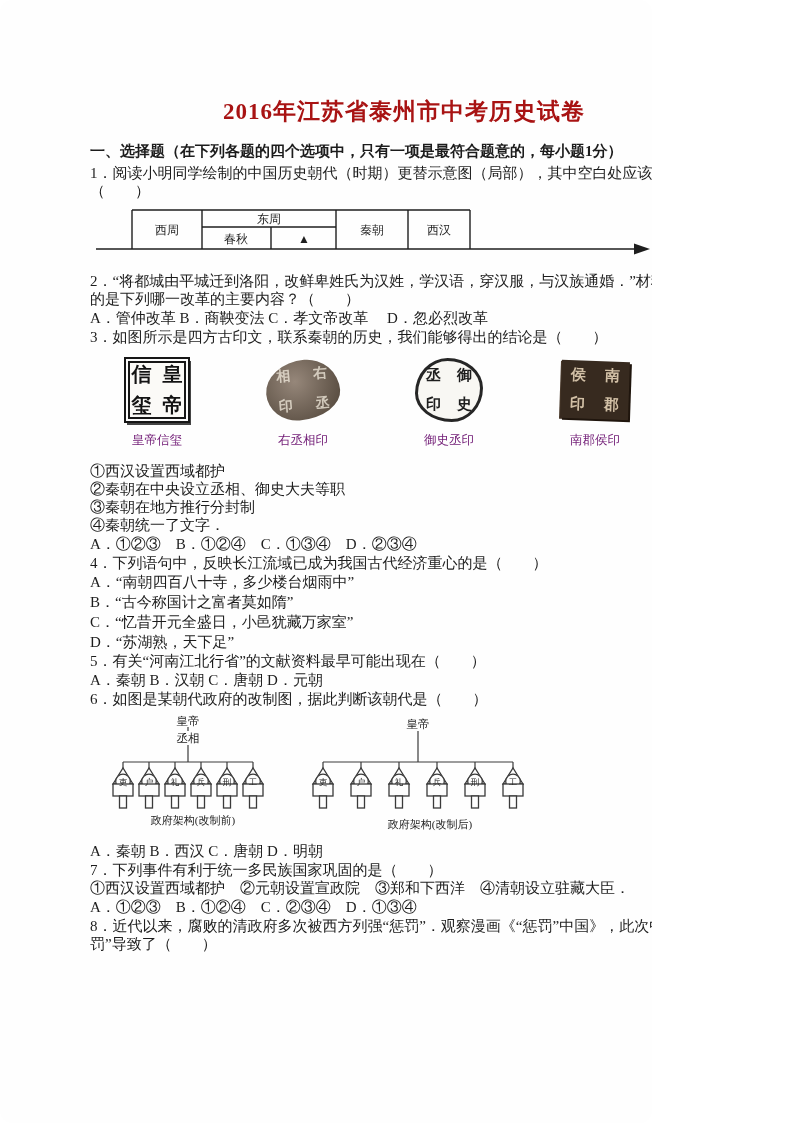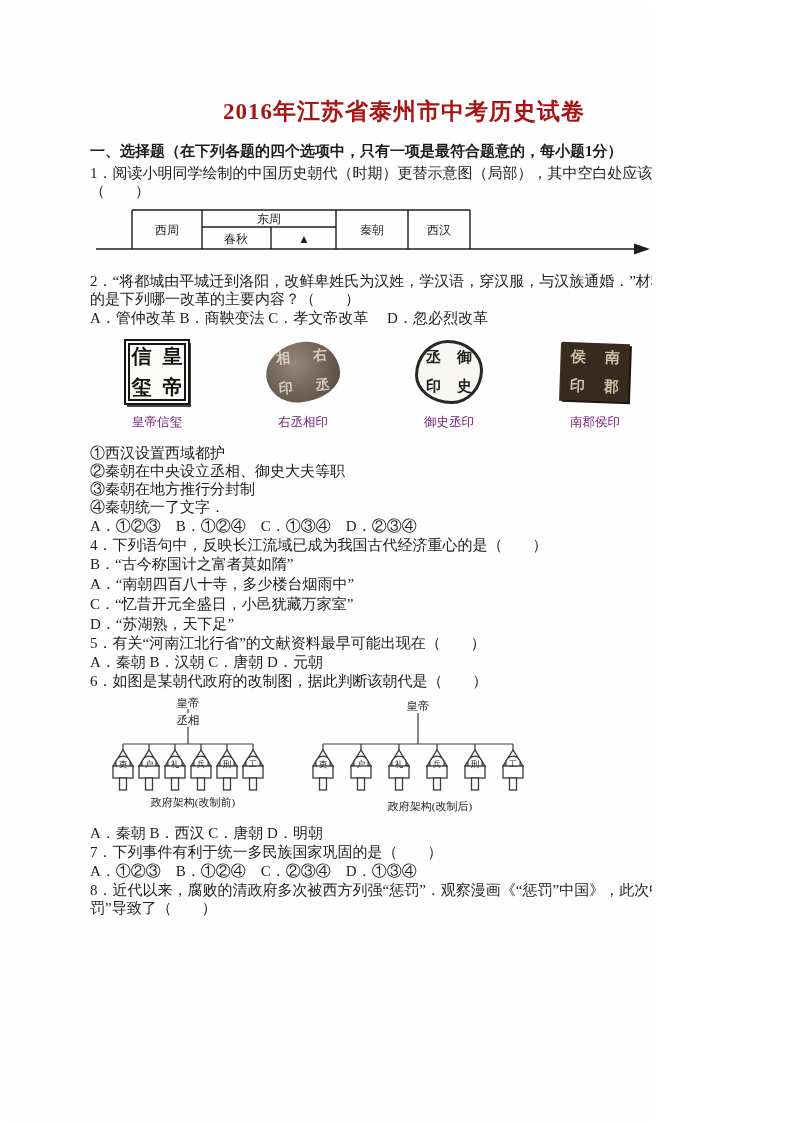--- a/index.html
+++ b/index.html
@@ -79,20 +79,21 @@
           <text x="142" y="36">春秋</text>
           <text x="210" y="36">▲</text>
           <text x="278" y="27">秦朝</text>
           <text x="345" y="27">西汉</text>
         </g>
       </svg>
     </div>
 
     <p class="line">2．“将都城由平城迁到洛阳，改鲜卑姓氏为汉姓，学汉语，穿汉服，与汉族通婚．”材料中反映的是下列哪一改革的主要内容？（　　）</p>
     <p class="opt">A．管仲改革 B．商鞅变法 C．孝文帝改革　 D．忽必烈改革</p>
+    <p class="line">3．如图所示是四方古印文，联系秦朝的历史，我们能够得出的结论是（　　）</p>
 
     <div class="seal-row">
       <figure class="seal-fig">
         <div class="seal-box">
           <div class="seal-grid seal-imperial">
             <span>信</span>
             <span>皇</span>
             <span>玺</span>
             <span>帝</span>
           </div>
@@ -134,22 +135,22 @@
       </figure>
     </div>
 
     <p class="line">①西汉设置西域都护</p>
     <p class="line">②秦朝在中央设立丞相、御史大夫等职</p>
     <p class="line">③秦朝在地方推行分封制</p>
     <p class="line">④秦朝统一了文字．</p>
     <p class="opt">A．①②③　B．①②④　C．①③④　D．②③④</p>
 
     <p class="line">4．下列语句中，反映长江流域已成为我国古代经济重心的是（　　）</p>
+    <p class="opt">A．“南朝四百八十寺，多少楼台烟雨中”</p>
     <p class="opt">B．“古今称国计之富者莫如隋”</p>
-    <p class="opt">A．“南朝四百八十寺，多少楼台烟雨中”</p>
     <p class="opt">C．“忆昔开元全盛日，小邑犹藏万家室”</p>
     <p class="opt">D．“苏湖熟，天下足”</p>
 
     <p class="line">5．有关“河南江北行省”的文献资料最早可能出现在（　　）</p>
     <p class="opt">A．秦朝 B．汉朝 C．唐朝 D．元朝</p>
 
     <p class="line">6．如图是某朝代政府的改制图，据此判断该朝代是（　　）</p>
 
     <div class="diagram-wrap">
       <svg width="620" height="124" viewBox="0 0 620 124">
@@ -216,18 +217,19 @@
             <text x="423" y="73">工</text>
           </g>
           <text x="340" y="116" font-size="11" fill="#222" text-anchor="middle">政府架构(改制后)</text>
         </g>
       </svg>
     </div>
 
     <p class="opt">A．秦朝 B．西汉 C．唐朝 D．明朝</p>
 
     <p class="line">7．下列事件有利于统一多民族国家巩固的是（　　）</p>
+    <p class="line">①西汉设置西域都护　②元朝设置宣政院　③郑和下西洋　④清朝设立驻藏大臣．</p>
     <p class="opt">A．①②③　B．①②④　C．②③④　D．①③④</p>
 
     <p class="line">8．近代以来，腐败的清政府多次被西方列强“惩罚”．观察漫画《“惩罚”中国》，此次中国被“惩罚”导致了（　　）</p>
 
   </div>
 </div>
 
 </body></html>

